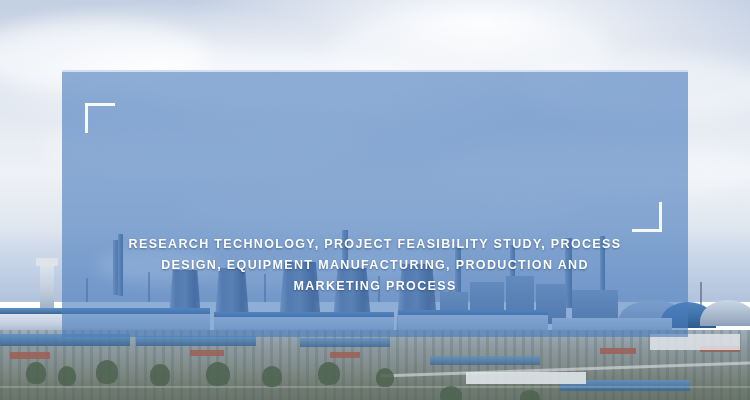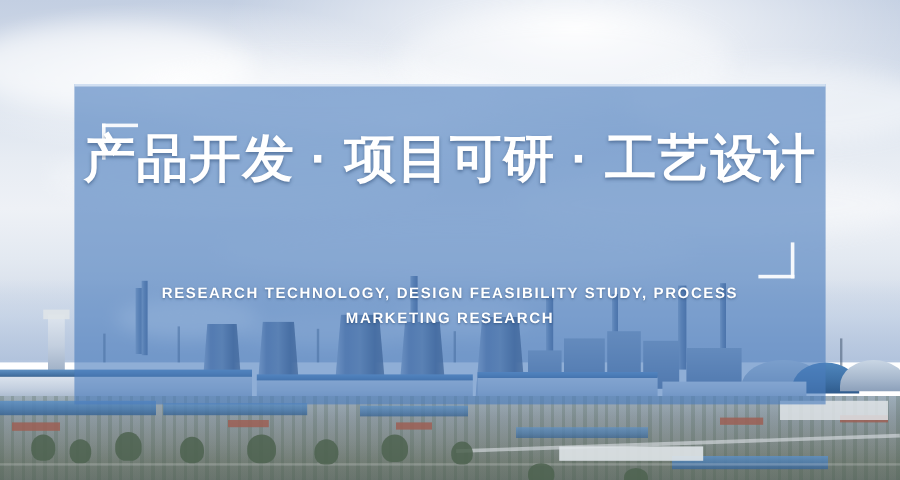--- a/index.html
+++ b/index.html
@@ -294,21 +294,21 @@
   <div class="bracket tl">
     <span class="h"></span>
     <span class="v"></span>
   </div>
   <div class="bracket br">
     <span class="h"></span>
     <span class="v"></span>
   </div>
 
   <div class="headline">
-    <div>产品开发 · 项目可研 · 工艺设计</div>
   </div>
 
   <div class="subtitle">
-    <div>RESEARCH TECHNOLOGY, DESIGN FEASIBILITY STUDY, PROCESS</div>
-    <div>MARKETING RESEARCH</div>
+    <div>RESEARCH TECHNOLOGY, PROJECT FEASIBILITY STUDY, PROCESS</div>
+    <div>DESIGN, EQUIPMENT MANUFACTURING, PRODUCTION AND</div>
+    <div>MARKETING PROCESS</div>
   </div>
 
 </div>
 
 </body></html>

